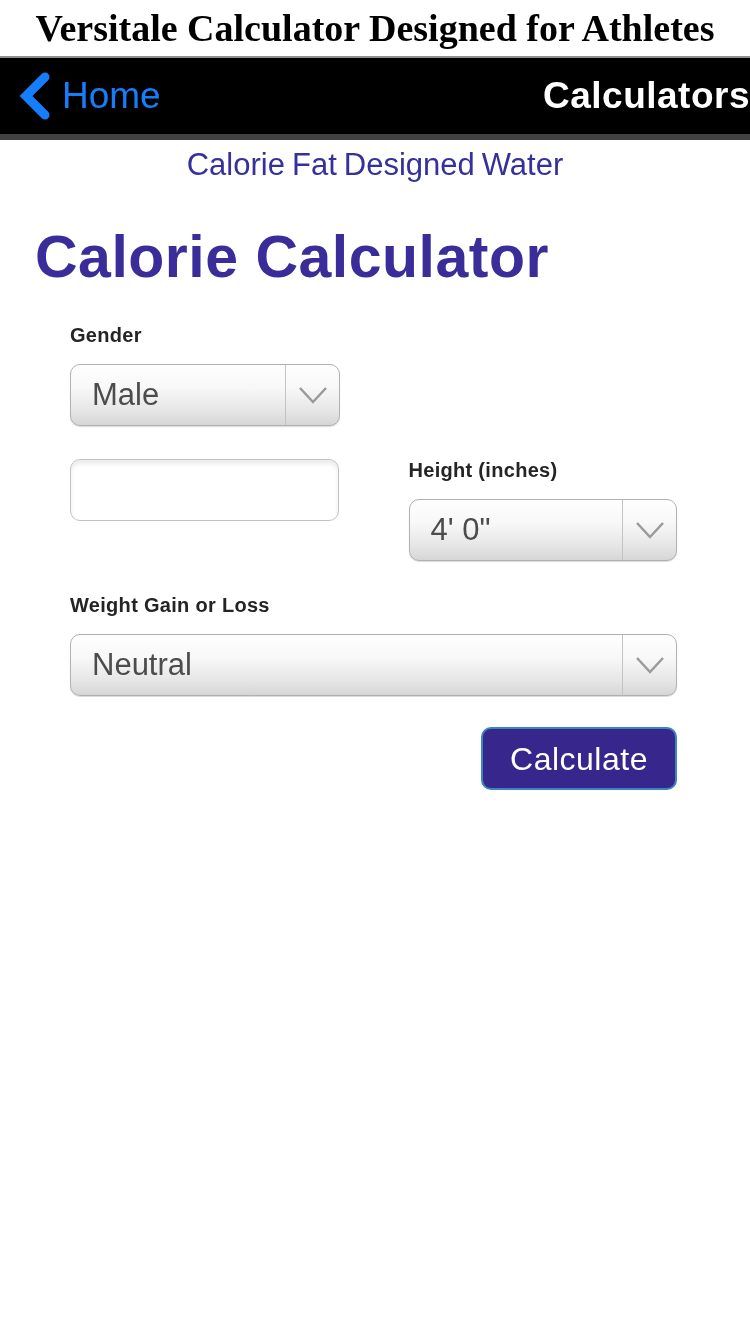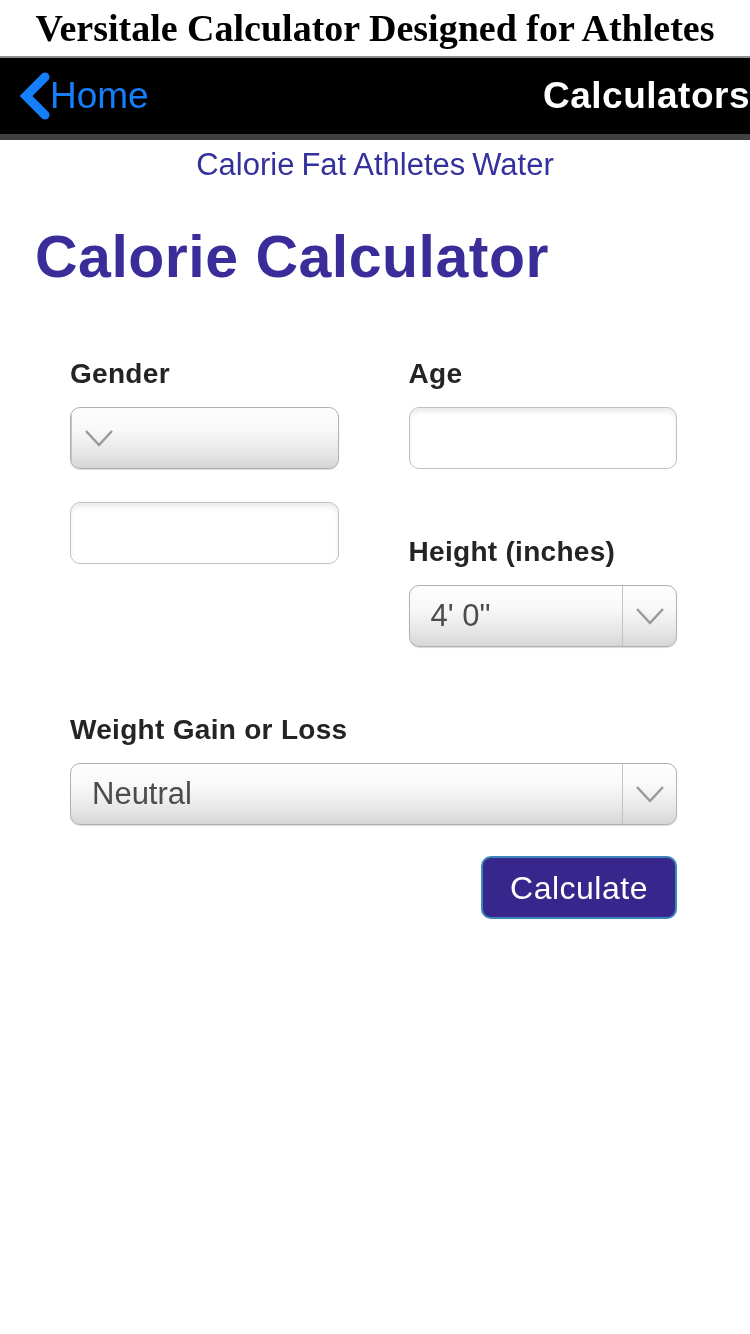--- a/index.html
+++ b/index.html
@@ -8,42 +8,42 @@
 
   
   .banner { height:56px; display:flex; align-items:center; justify-content:center;
             font-family:Liberation Serif, serif; font-weight:bold; font-size:38px;
             color:#000; background:#fff; }
 
   
   .navbar { height:84px; background:#000; border-top:2px solid #8f8f8f;
             border-bottom:6px solid #414141;
             display:flex; align-items:center; position:relative; padding:0 18px; }
-  .back-btn { display:flex; align-items:center; gap:0; color:#157efb;
+  .back-btn { display:flex; align-items:center; gap:12px; color:#157efb;
               font-size:37px; cursor:pointer; z-index:2; background:none; border:none;
               font-family:"Liberation Sans", sans-serif; }
   .nav-title { position:absolute; left:0; right:0; text-align:right; color:#fff;
                font-weight:bold; font-size:37px; letter-spacing:0.5px; }
 
   
   .subnav { margin-top:7px; display:flex; justify-content:center; gap:7px;
             font-size:31px; color:#34309c; }
   .subnav a { color:#34309c; text-decoration:none; cursor:pointer; }
 
   
   h1.page-heading { margin:40px 0 0 35px; font-size:59px; font-weight:bold;
                     color:#3a2d99; letter-spacing:0.5px; }
 
   
   .form { padding:0 73px 0 70px; }
   .row { display:flex; gap:70px; margin-top:33px; }
   .field { width:270px; }
   .field.full { width:100%; }
-  .field label { display:block; font-size:28px; font-weight:bold; color:#242424;
-                 margin-bottom:17px; letter-spacing:0.3px;margin-top:34px; }
+  .field label { display:block; font-size:20px; font-weight:bold; color:#242424;
+                 margin-bottom:17px; letter-spacing:0.3px; }
 
   
   .select { height:62px; border:1px solid #b1b1b1; border-radius:10px;
             background:linear-gradient(180deg,#fefefe 0%,#f8f8f8 38%,#e6e6e6 76%,#d6d6d6 100%);
             display:flex; align-items:stretch; overflow:hidden; cursor:pointer;
             box-shadow:0 1px 1px rgba(0,0,0,0.15); }
   .select-value { flex:1; display:flex; align-items:center; padding:0 8px 0 21px;
                   font-size:31px; color:#4c4c4c; white-space:nowrap; overflow:hidden; }
   .select-arrow { width:54px; flex:0 0 54px; border-left:1px solid #c3c3c3;
                   display:flex; align-items:center; justify-content:center; }
@@ -74,42 +74,39 @@
       </svg>
     </span>
     <span>Home</span>
   </button>
   <div class="nav-title">Calculators</div>
 </div>
 
 <div class="subnav">
   <a>Calorie</a>
   <a>Fat</a>
-  <a>Athletes</a>
+  <a>Designed</a>
   <a>Water</a>
 </div>
 
 <h1 class="page-heading">Calorie Calculator</h1>
 
 <div class="form">
 
   <div class="row">
     <div class="field">
       <label>Gender</label>
       <div class="select">
+        <div class="select-value">Male</div>
         <div class="select-arrow">
           <svg width="30" height="20" viewBox="0 0 30 20">
             <polyline points="2,3 15,17 28,3" fill="none" stroke="#9a9a9a" stroke-width="2.5"></polyline>
           </svg>
         </div>
       </div>
-    </div>
-    <div class="field">
-      <label>Age</label>
-      <input class="text-input" type="text" value="" style="">
     </div>
   </div>
 
   <div class="row">
     <div class="field">
       <input class="text-input" type="text" value="" style="">
     </div>
     <div class="field">
       <label>Height (inches)</label>
       <div class="select">

